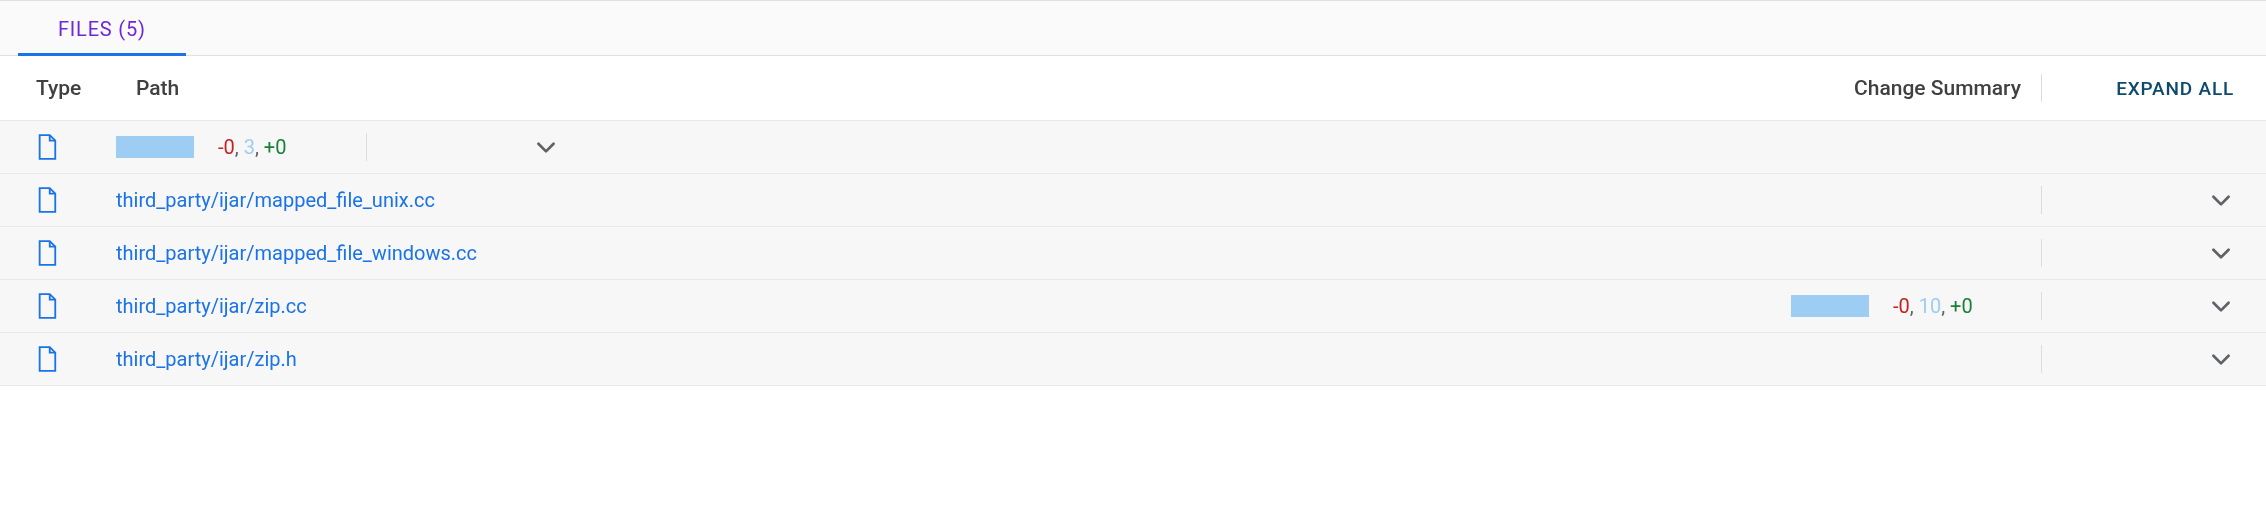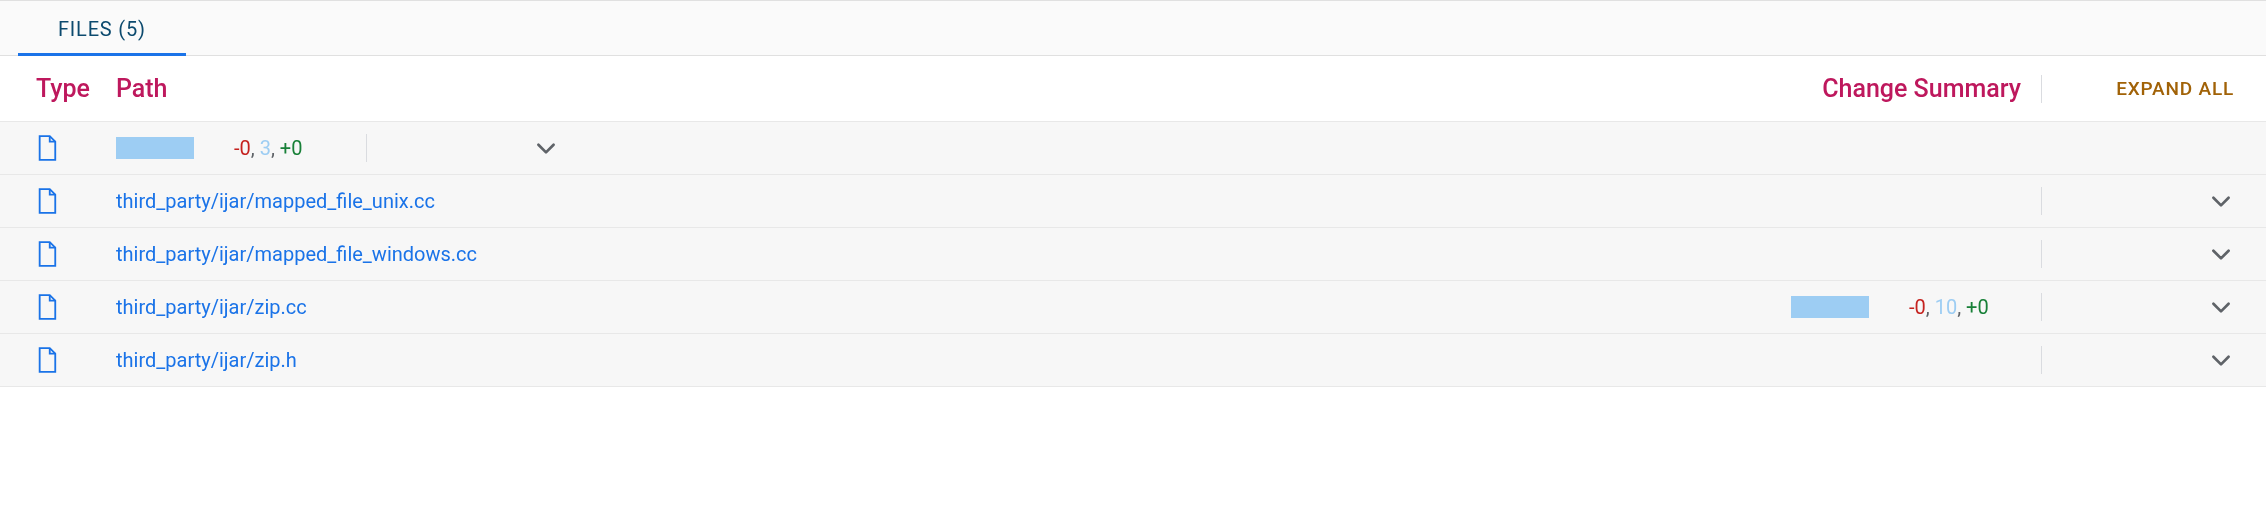--- a/index.html
+++ b/index.html
@@ -22,21 +22,21 @@
       margin-bottom: 0;
     }
     .tabs-area {
       background: #fafafa;
       border-bottom: 1px solid #e0e0e0;
       padding-left: 18px;
     }
     .tab {
       display: inline-block;
       padding: 16px 40px 14px 40px;
-      color: #0c4a6e;
+      color: #6d28d9;
       letter-spacing: 0.8px;
       font-size: 20px;
       cursor: pointer;
       position: relative;
     }
     .tab.active::after {
       content: '';
       position: absolute;
       left: 0;
       right: 0;
@@ -50,39 +50,40 @@
       padding: 18px 24px 18px 36px;
       border-bottom: 1px solid #e8e8e8;
       background: #ffffff;
     }
     .col-type {
       width: 80px;
       flex-shrink: 0;
     }
     .col-path {
       flex: 1;
+      margin-left: 20px;
     }
     .col-summary-label {
       width: 230px;
       text-align: right;
       flex-shrink: 0;
     }
     .col-expand {
       width: 180px;
       text-align: right;
       flex-shrink: 0;
       padding-right: 8px;
     }
     .header-cell {
-      color: #be185d;
+      color: #404040;
       font-weight: 500;
-      font-size: 25px;
+      font-size: 21px;
     }
     .expand-all {
-      color: #a16207;
+      color: #0c4a6e;
       letter-spacing: 0.8px;
       font-weight: 500;
       cursor: pointer;
       font-size: 19px;
       margin-left: 33px;
     }
     .vdiv {
       width: 1px;
       height: 28px;
       background: #dadce0;
@@ -113,21 +114,21 @@
       flex: 1;
       color: #1a73e8;
       cursor: pointer;
       font-size: 20px;
     }
     .summary-cell {
       display: flex;
       align-items: center;
       width: 230px;
       flex-shrink: 0;
-      gap: 40px;
+      gap: 24px;
     }
     .bar {
       width: 78px;
       height: 22px;
       background: #9dcdf3;
       flex-shrink: 0;
     }
     .counts {
       white-space: nowrap;
       font-size: 20px;

